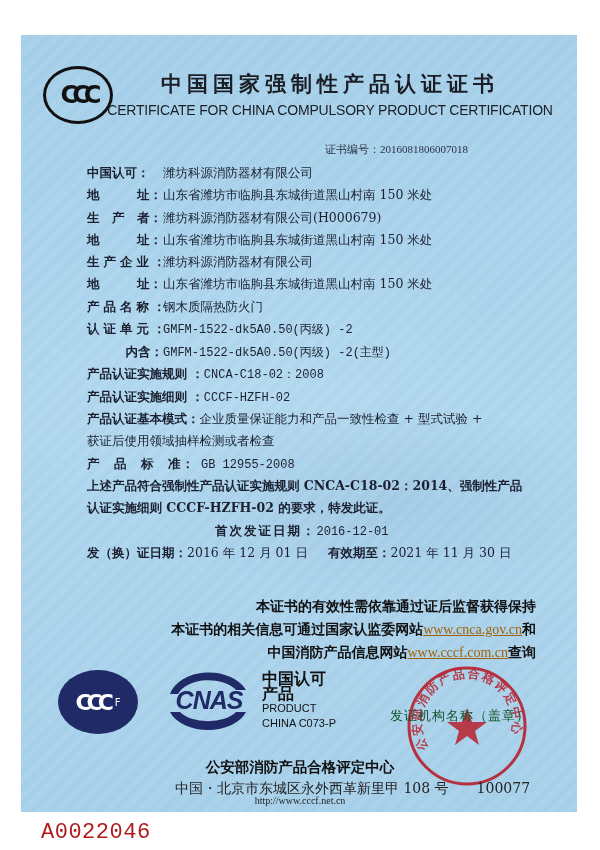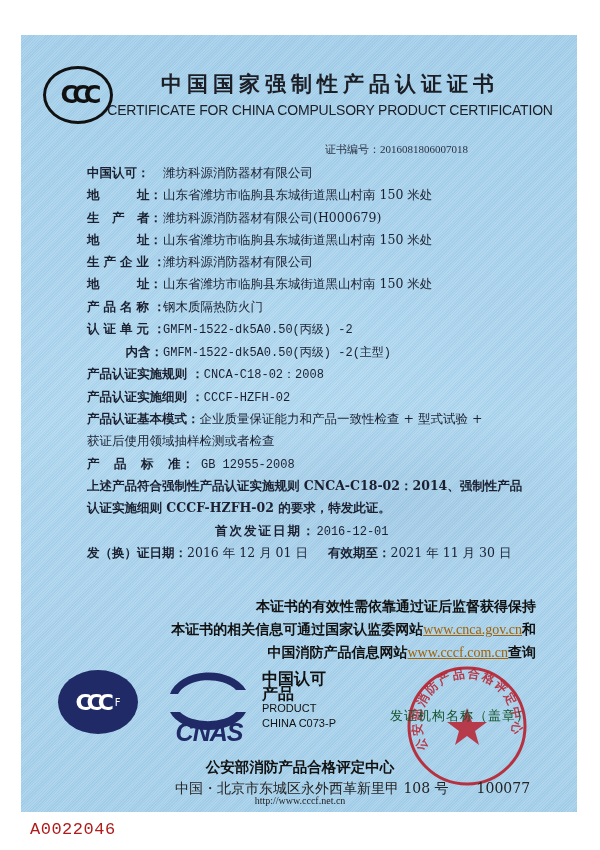--- a/index.html
+++ b/index.html
@@ -61,21 +61,21 @@
     .cccf-logo {
       left: 58px; top: 670px; width: 80px; height: 64px; border-radius: 50%;
       background: #1f2a66; color: #fff; display: flex; align-items: center; justify-content: center;
       font-family: "DejaVu Sans", sans-serif; font-weight: bold; font-size: 22px; letter-spacing: -5px;
     }
     .cccf-logo .f { font-size: 10px; letter-spacing: 0; margin-left: 6px; font-weight: normal; }
     .cnas-logo { left: 162px; top: 668px; width: 92px; height: 68px; }
     .cnas-text {
       left: 163px; top: 686px; width: 92px; text-align: center;
       font-family: "Liberation Sans", sans-serif; font-weight: bold; font-style: italic;
-      font-size: 25px; color: #1f2a66; letter-spacing: -1px; margin-top: 32px;
+      font-size: 25px; color: #1f2a66; letter-spacing: -1px;
     }
     .cnas-info {
       left: 262px; top: 671px; font-size: 11px; line-height: 15px; color: #111;
       font-family: "Liberation Sans", sans-serif; white-space: normal;
     }
     .cnas-info .cn { font-family: "DejaVu Sans", sans-serif; font-weight: bold; font-size: 16px; }
     .seal { left: 406px; top: 664px; width: 122px; height: 124px; }
     .issuer-name {
       left: 390px; top: 707px; font-size: 13px; color: #14532d; letter-spacing: 1px;
     }
@@ -84,21 +84,21 @@
       font-family: "DejaVu Sans", sans-serif; font-weight: bold; font-size: 14.5px; color: #111;
     }
     .center-addr {
       left: 175px; top: 780px; font-size: 14px; color: #222;
     }
     .center-url {
       left: 0; width: 600px; top: 795px; text-align: center;
       font-family: "Liberation Serif", serif; font-size: 10px; color: #222;
     }
     .serial {
-      left: 30px; top: 820px; font-family: "Liberation Mono", monospace; font-size: 17px;
+      left: 41px; top: 820px; font-family: "Liberation Mono", monospace; font-size: 22px;
       color: #b11a1a; letter-spacing: 0.5px;
     }
   </style>
 </head>
 <body>
 
 <div class="cert"></div>
 
 <div class="abs ccc-logo">
     <span>CCC</span>

